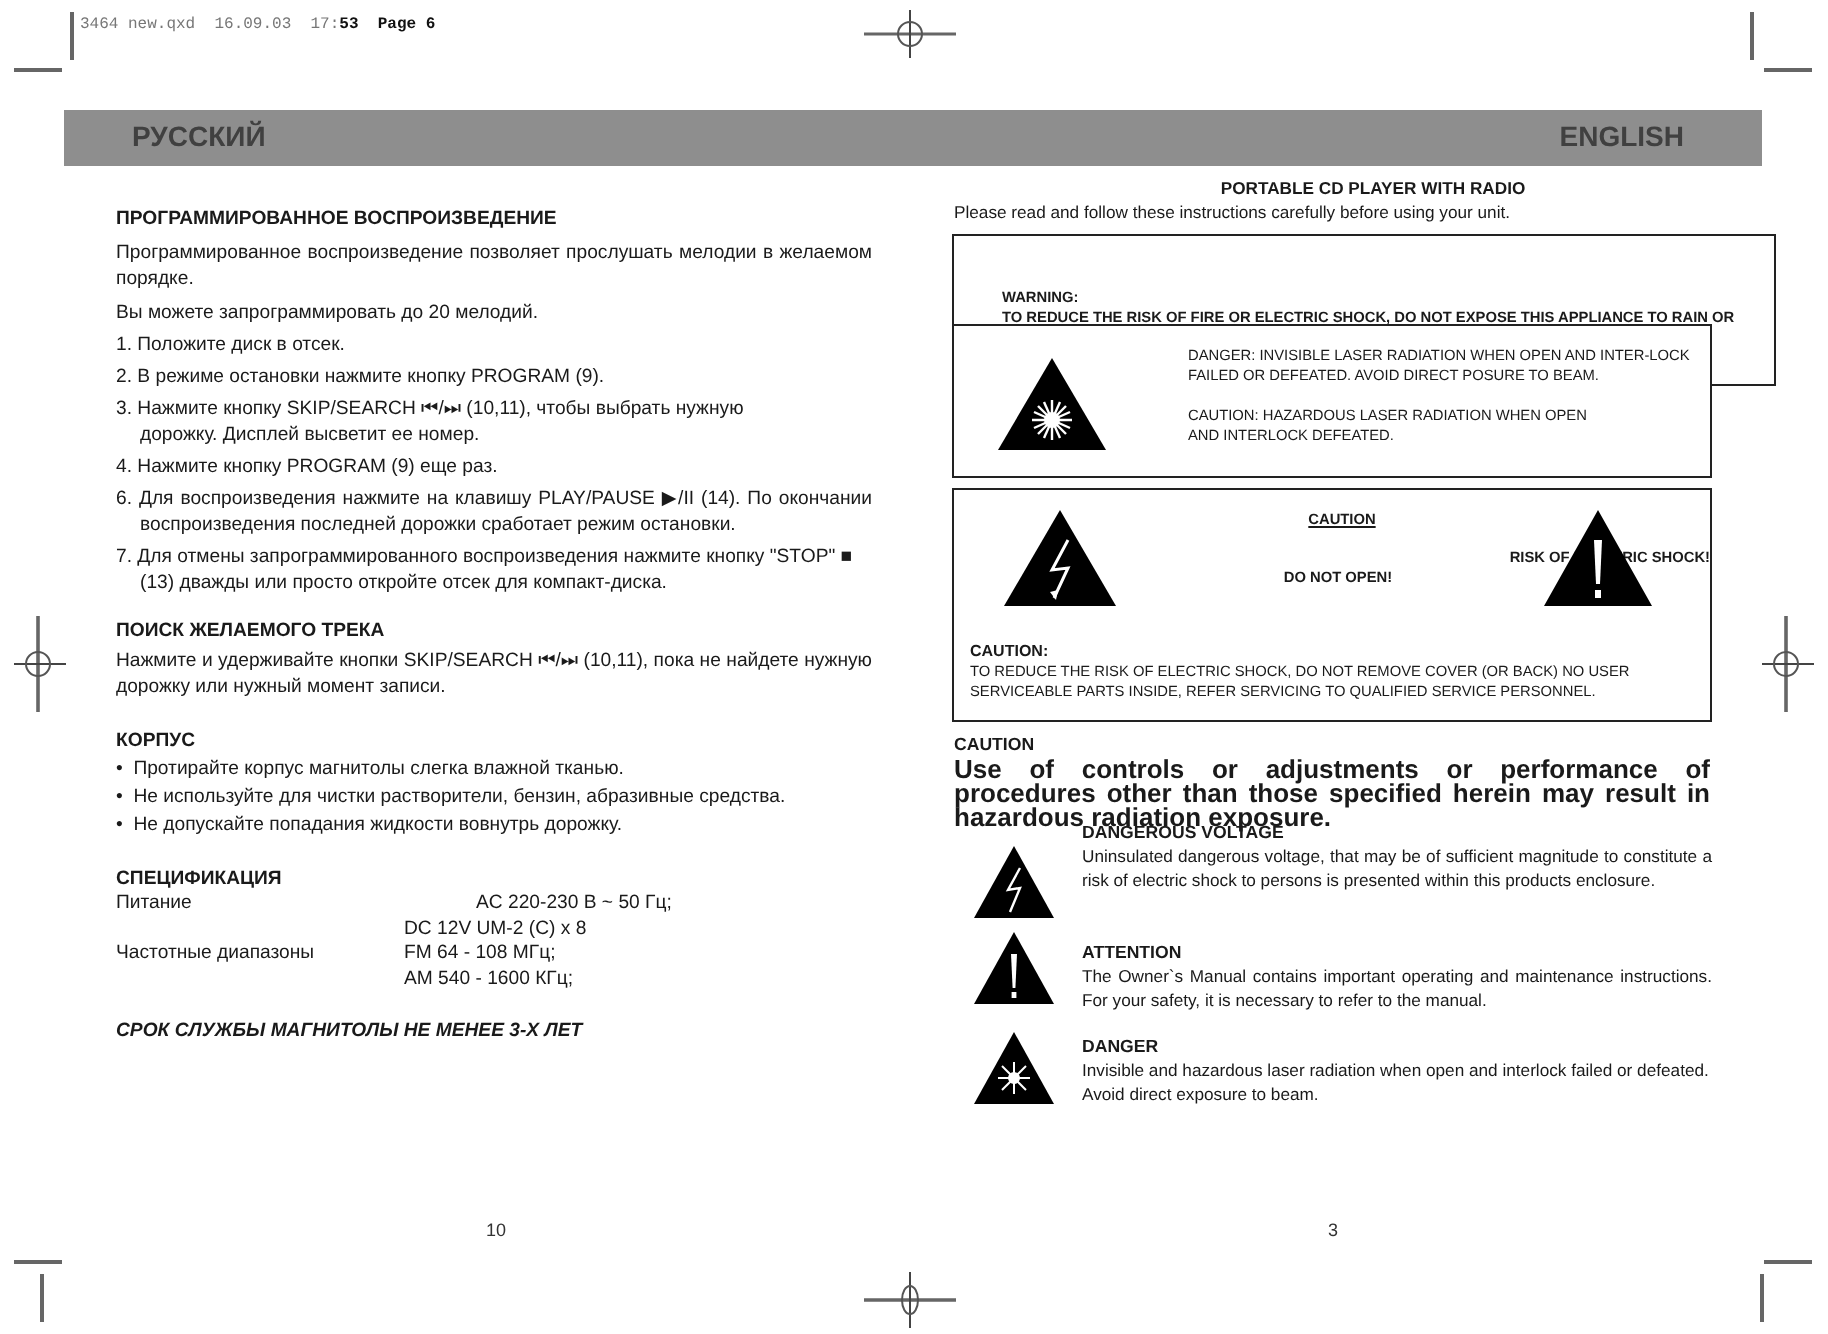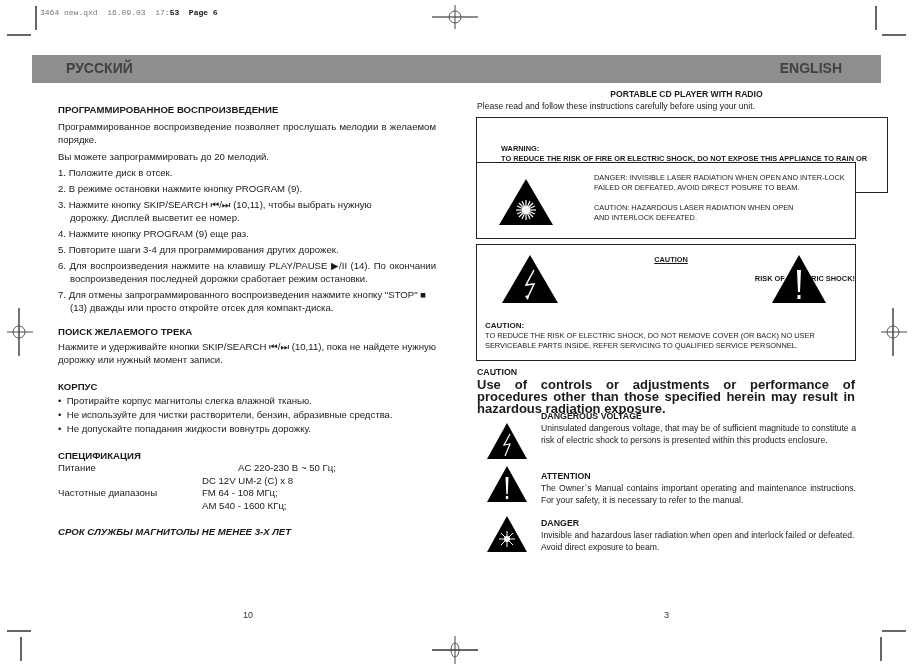--- a/index.html
+++ b/index.html
@@ -63,21 +63,20 @@
 
 <div class="abs txt" style="left:58px;top:103px;width:378px;">
   <div class="h" style="margin-bottom:4px;">ПРОГРАММИРОВАННОЕ ВОСПРОИЗВЕДЕНИЕ</div>
   <div class="just" style="margin-bottom:4px;">Программированное воспроизведение позволяет прослушать мелодии в желаемом порядке.</div>
   <div style="margin-bottom:3px;">Вы можете запрограммировать до 20 мелодий.</div>
   <div>
     <div class="indent" style="margin-bottom:3px;">1.  Положите диск в отсек.</div>
     <div class="indent" style="margin-bottom:3px;">2. В режиме остановки нажмите кнопку PROGRAM (9).</div>
     <div class="indent" style="margin-bottom:3px;width:340px;">3. Нажмите кнопку SKIP/SEARCH ⏮/⏭  (10,11), чтобы выбрать нужную дорожку. Дисплей высветит ее номер.</div>
     <div class="indent" style="margin-bottom:3px;">4. Нажмите кнопку PROGRAM (9) еще раз.</div>
-    <div class="indent" style="margin-bottom:3px;">5. Повторите шаги 3-4 для программирования других дорожек.</div>
     <div class="indent just" style="margin-bottom:3px;">6. Для воспроизведения нажмите на клавишу PLAY/PAUSE ▶/II (14). По окончании воспроизведения последней дорожки сработает режим остановки.</div>
     <div class="indent" style="width:360px;">7.  Для отмены запрограммированного воспроизведения нажмите кнопку "STOP" ■ (13) дважды  или просто откройте отсек для компакт-диска.</div>
   </div>
 
   <div class="h" style="margin-top:11px;margin-bottom:2px;">ПОИСК ЖЕЛАЕМОГО ТРЕКА</div>
   <div class="just">Нажмите и удерживайте кнопки  SKIP/SEARCH ⏮/⏭  (10,11), пока не найдете нужную дорожку или нужный момент записи.</div>
 
   <div class="h" style="margin-top:14px;margin-bottom:1px;">КОРПУС</div>
   <div>
     <div style="margin-bottom:1px;">•&nbsp; <span>Протирайте корпус магнитолы слегка влажной тканью.</span></div>
@@ -141,20 +140,21 @@
 </div>
 
 <div class="abs box small" style="left:476px;top:244px;width:378px;height:115px;">
   <svg class="abs" style="left:24px;top:9px" width="58" height="50" viewBox="0 0 58 50">
     <polygon points="29,1 57,49 1,49" fill="#000"></polygon>
     <polyline points="33,16 25,31 33,30 26,45" fill="none" stroke="#fff" stroke-width="1.5"></polyline>
     <polygon points="24,42 27,46 28,41" fill="#fff"></polygon>
   </svg>
   <div class="abs" style="left:0;width:378px;text-align:center;top:10px;font-weight:bold;text-decoration:underline;padding-left:10px;box-sizing:border-box;">CAUTION</div>
   <div class="abs" style="left:0;width:378px;text-align:right;top:29px;font-weight:bold;padding-left:6px;box-sizing:border-box;">RISK OF ELECTRIC SHOCK!</div>
+  <div class="abs" style="left:0;width:378px;text-align:center;top:39px;font-weight:bold;padding-left:6px;box-sizing:border-box;">DO NOT OPEN!</div>
   <svg class="abs" style="left:294px;top:9px" width="56" height="50" viewBox="0 0 56 50">
     <polygon points="28,1 55,49 1,49" fill="#000"></polygon>
     <polygon points="26,16 30,16 29,38 27,38" fill="#fff"></polygon>
     <rect x="26.5" y="41" width="3" height="4" fill="#fff"></rect>
   </svg>
   <div class="abs" style="left:8px;top:76px;font-weight:bold;font-size:8px;">CAUTION:</div>
   <div class="abs" style="left:8px;top:86px;width:362px;">TO REDUCE THE RISK OF ELECTRIC SHOCK, DO NOT REMOVE COVER (OR BACK) NO USER SERVICEABLE PARTS INSIDE, REFER SERVICING TO QUALIFIED SERVICE PERSONNEL.</div>
 </div>
 
 <div class="abs txt" style="left:477px;top:366px;width:378px;">

